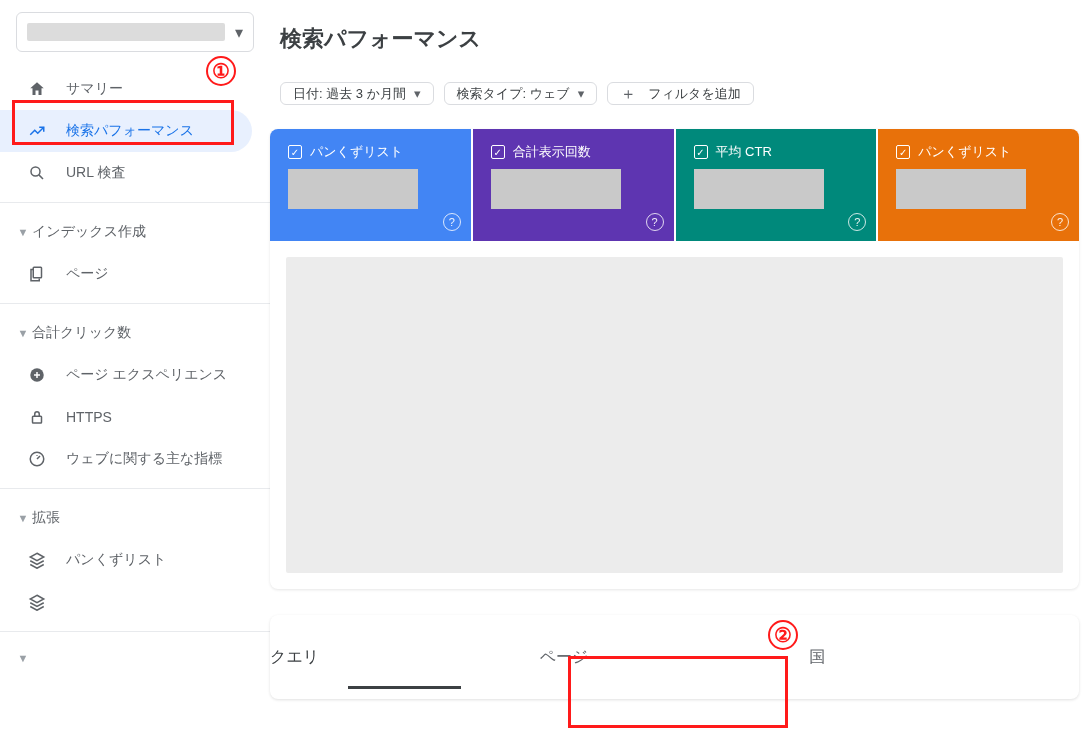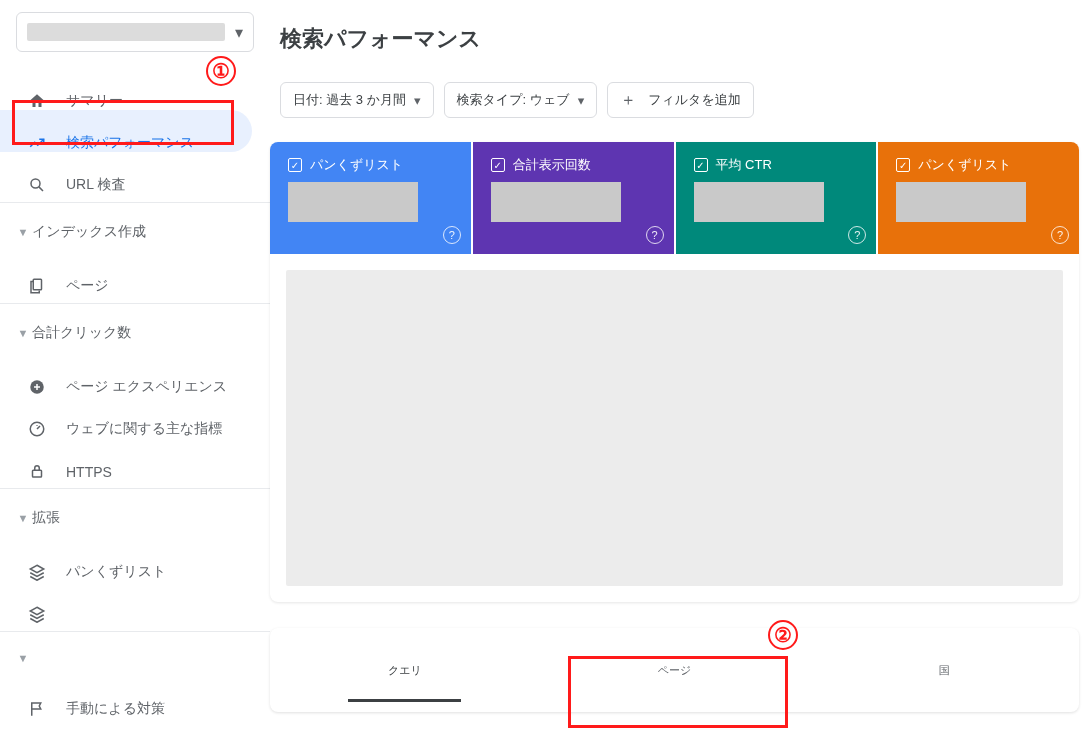--- a/index.html
+++ b/index.html
@@ -7,58 +7,58 @@
 .container{display:flex;width:1089px;height:754px;overflow:hidden}
 .sidebar{width:270px;background:#fff;padding-top:12px;display:flex;flex-direction:column}
 .main{flex:1;background:#fff;padding:16px 0 0 0}
 
 
 .prop-selector{border:1px solid #dadce0;border-radius:6px;margin:0 16px 16px 16px;height:40px;display:flex;align-items:center;padding:0 10px;cursor:pointer}
 .prop-fill{flex:1;height:18px;background:#dcdcdc;border-radius:2px}
 .prop-chev{margin-left:10px;color:#5f6368}
 
 
-.nav-item{display:flex;align-items:flex-end;height:42px;padding:0 18px 0 26px;cursor:pointer;color:#5f6368;border-top-right-radius:24px;border-bottom-right-radius:24px;margin-right:18px;font-size:14px}
+.nav-item{display:flex;align-items:center;height:42px;padding:0 18px 0 26px;cursor:pointer;color:#5f6368;border-top-right-radius:24px;border-bottom-right-radius:24px;margin-right:18px;font-size:14px}
 .nav-item.active{background:#e8f0fe;color:#1a73e8}
 .nav-item .icon{width:22px;display:inline-flex;justify-content:center;margin-right:18px;color:#5f6368}
 .nav-item.active .icon{color:#1a73e8}
 
 .nav-group-title{display:flex;align-items:center;padding:12px 0 12px 14px;font-size:14px;color:#5f6368;cursor:pointer}
 .nav-group-title .caret{width:18px;display:inline-flex;justify-content:center;color:#9aa0a6;font-size:11px}
 
 .divider{height:1px;background:#e8eaed;margin:8px 0}
 
 
 .annot-box{position:absolute;border:3px solid #ff1a1a;pointer-events:none}
 .annot-num{position:absolute;color:#ff1a1a;font-size:26px;font-weight:bold;pointer-events:none}
 .annot-circle{border:2.5px solid #ff1a1a;border-radius:50%;width:30px;height:30px;display:flex;align-items:center;justify-content:center;font-size:20px}
 
 
 .page-title{font-size:22px;color:#3c4043;margin:8px 0 28px 10px}
 .filter-bar{display:flex;gap:10px;margin:0 0 24px 10px}
-.chip{border:1px solid #dadce0;border-radius:6px;height:36px;display:flex;align-items:center;padding:0 12px;font-size:13px;color:#3c4043;cursor:pointer;gap:8px}
+.chip{border:1px solid #dadce0;border-radius:6px;height:23px;display:flex;align-items:center;padding:0 12px;font-size:13px;color:#3c4043;cursor:pointer;gap:8px}
 .chip .chev{color:#5f6368}
 .chip .plus{font-size:16px;line-height:1;color:#5f6368;margin-right:4px}
 
 .metrics-card{margin:0 10px 0 0;border-radius:8px;overflow:hidden;background:#fff;box-shadow:0 1px 3px rgba(0,0,0,.1)}
 .metric-row{display:flex;height:112px}
 .metric{flex:1;margin-right:2px;padding:14px 18px;position:relative;color:#fff}
 .metric:last-child{margin-right:0}
 .m-blue{background:#4285f4}
 .m-purple{background:#5e35b1}
 .m-teal{background:#00897b}
 .m-orange{background:#e8710a}
 .metric-head{display:flex;align-items:center;gap:8px;font-size:13px;margin-bottom:8px}
 .metric-check{width:14px;height:14px;border:1.5px solid #fff;border-radius:2px;display:inline-flex;align-items:center;justify-content:center;font-size:10px}
 .metric-val{height:40px;width:130px;max-width:85%;background:#c9c9c9}
 .q-icon{position:absolute;right:10px;bottom:10px;width:18px;height:18px;border:1.5px solid rgba(255,255,255,.8);border-radius:50%;display:flex;align-items:center;justify-content:center;font-size:11px;color:rgba(255,255,255,.9)}
 .chart{height:316px;background:#ececec;margin:16px;border-radius:2px}
 
 .tabs-card{margin:26px 10px 0 0;border-radius:8px;box-shadow:0 1px 3px rgba(0,0,0,.12);background:#fff;height:84px;display:flex}
-.tab{flex:1;display:flex;align-items:center;justify-content:center;font-size:11px;color:#5f6368;cursor:pointer;position:relative}
+.tab{flex:1;display:flex;align-items:center;font-size:16px;color:#5f6368;cursor:pointer;position:relative}
 .tab.active{color:#3c4043}
 .tab.active::after{content:"";position:absolute;left:29%;right:29%;bottom:10px;height:3px;background:#3c4043}
 
 svg{width:18px;height:18px}
 </style>
 </head>
 <body>
 
 <div class="container">
 
@@ -122,35 +122,35 @@
           <svg viewBox="0 0 24 24" fill="currentColor">
             <circle cx="12" cy="12" r="9"></circle>
             <path d="M12 8v8M8 12h8" stroke="#fff" stroke-width="2"></path>
           </svg>
         </span>
       <span>ページ エクスペリエンス</span>
     </div>
     <div class="nav-item">
       <span class="icon">
           <svg viewBox="0 0 24 24" fill="none" stroke="currentColor" stroke-width="2">
+            <rect x="6" y="11" width="12" height="9" rx="1"></rect>
+            <path d="M9 11V8a3 3 0 016 0v3"></path>
+          </svg>
+        </span>
+      <span>HTTPS</span>
+    </div>
+    <div class="nav-item">
+      <span class="icon">
+          <svg viewBox="0 0 24 24" fill="none" stroke="currentColor" stroke-width="2">
             <circle cx="12" cy="12" r="9"></circle>
             <path d="M12 12l4-4M12 7v1"></path>
           </svg>
         </span>
       <span>ウェブに関する主な指標</span>
     </div>
-    <div class="nav-item">
-      <span class="icon">
-          <svg viewBox="0 0 24 24" fill="none" stroke="currentColor" stroke-width="2">
-            <rect x="6" y="11" width="12" height="9" rx="1"></rect>
-            <path d="M9 11V8a3 3 0 016 0v3"></path>
-          </svg>
-        </span>
-      <span>HTTPS</span>
-    </div>
 
     <div class="divider"></div>
 
     <div class="nav-group-title">
       <span class="caret">▼</span>
       <span>拡張</span>
     </div>
     <div class="nav-item">
       <span class="icon">
           <svg viewBox="0 0 24 24" fill="none" stroke="currentColor" stroke-width="2">
@@ -164,28 +164,20 @@
           <svg viewBox="0 0 24 24" fill="none" stroke="currentColor" stroke-width="2">
             <path d="M12 3l9 5-9 5-9-5 9-5zM3 13l9 5 9-5M3 18l9 5 9-5"></path>
           </svg>
         </span>
     </div>
 
     <div class="divider"></div>
 
     <div class="nav-group-title">
       <span class="caret">▼</span>
-    </div>
-    <div class="nav-item">
-      <span class="icon">
-          <svg viewBox="0 0 24 24" fill="none" stroke="currentColor" stroke-width="2">
-            <path d="M5 21V4h12l-2 4 2 4H5"></path>
-          </svg>
-        </span>
-      <span>手動による対策</span>
     </div>
 
     <div class="annot-box" style="left:12px;top:100px;width:222px;height:45px"></div>
     <div class="annot-num annot-circle" style="left:206px;top:56px">①</div>
   </div>
 
   <div class="main" style="position:relative">
     <h1 class="page-title">検索パフォーマンス</h1>
 
     <div class="filter-bar">

